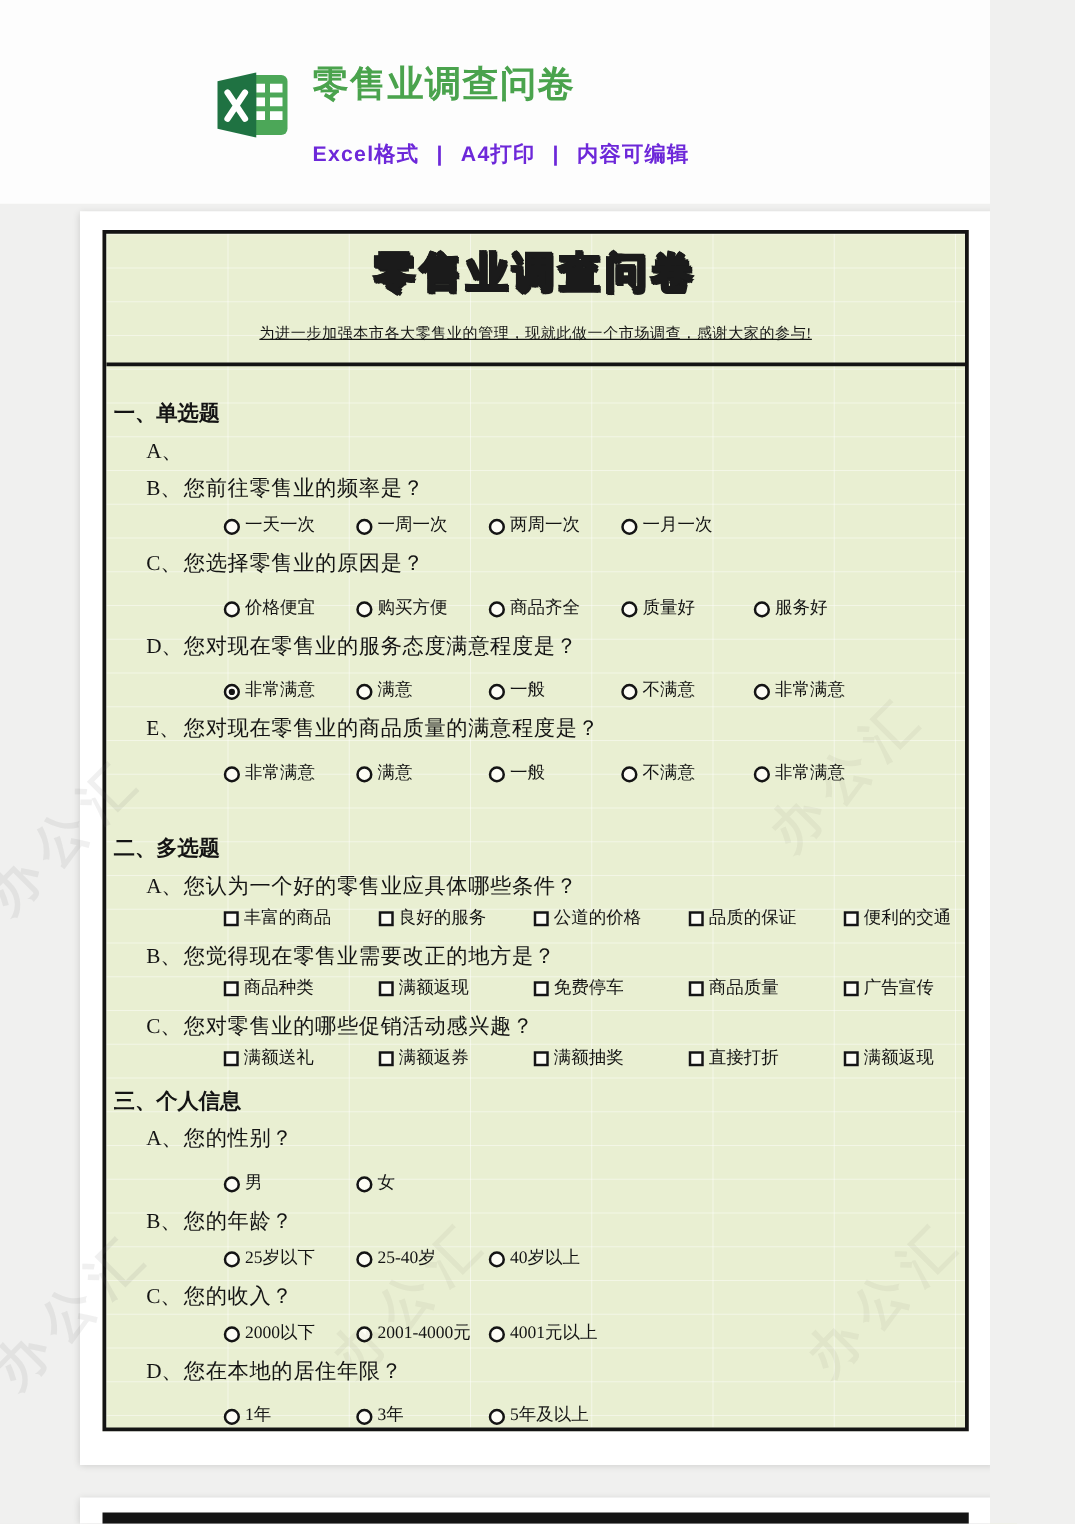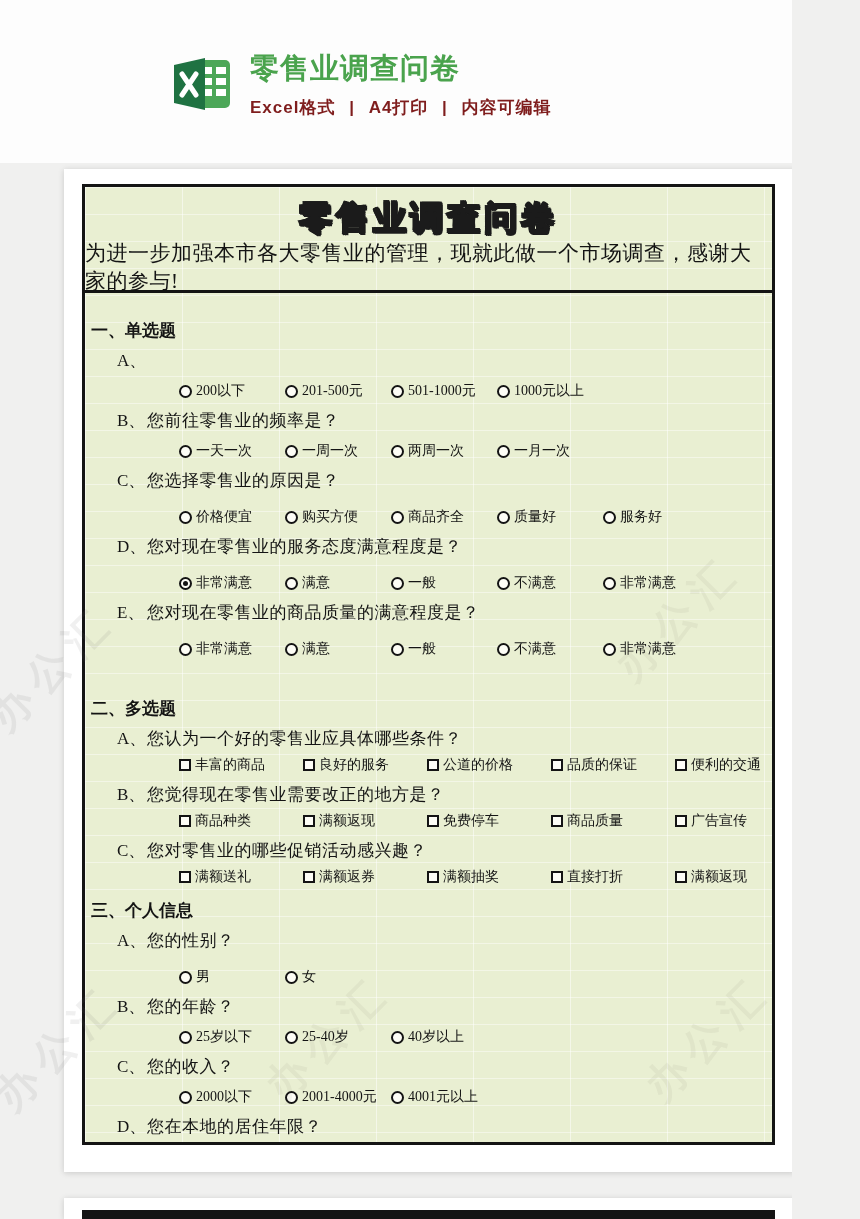--- a/index.html
+++ b/index.html
@@ -6,21 +6,21 @@
   html,body { width:860px; height:1219px; }
   body { font-family:"Liberation Sans","DejaVu Sans",sans-serif; background:#f0f0ef; overflow:hidden; }
 
   .page { position:relative; width:792px; height:1219px; background:#f0f0ef; overflow:hidden; }
 
   
   .site-header { position:absolute; top:0; left:0; right:0; height:163px; background:#fdfdfd; }
   .brand { position:absolute; left:170px; top:52px; display:flex; gap:16px; align-items:flex-start; }
   .excel-icon { width:64px; height:64px; flex:none; }
   .brand-titles h1 { font-size:29px; font-weight:bold; color:#4aa34d; letter-spacing:1px; line-height:1.15; }
-  .brand-sub { margin-top:11px; font-size:17px; font-weight:bold; color:#7f1d1d; word-spacing:8px; letter-spacing:1px; }
+  .brand-sub { margin-top:27px; font-size:17px; font-weight:bold; color:#6d28d9; word-spacing:8px; letter-spacing:1px; }
 
   
   .card { position:absolute; left:64px; width:732px; background:#ffffff; box-shadow:0 1px 6px rgba(0,0,0,0.16); }
   .card1 { top:169px; height:1003px; }
   .card2 { top:1198px; height:21px; }
   .page2-bar { position:absolute; left:18px; top:12px; width:693px; height:9px; background:#141414; }
 
   
   .form { position:absolute; left:18px; top:15px; width:693px; height:961px;
           border:3px solid #141414; background-color:#e9efd2;
@@ -28,21 +28,21 @@
             linear-gradient(to right, rgba(255,255,255,0.5) 1px, transparent 1px),
             linear-gradient(to bottom, rgba(255,255,255,0.45) 1px, transparent 1px);
           background-size:97px 27px;
           font-family:"Liberation Serif","DejaVu Serif",serif; color:#141414; overflow:hidden; }
 
   .form-title { height:56px; display:flex; align-items:center; justify-content:center; padding-top:6px; }
   .form-title-text { font-size:33px; font-weight:bold; letter-spacing:4px; color:#f5f8e9;
       -webkit-text-stroke:2px #1b1b1b;
       text-shadow:2px 2px 0 #1b1b1b,-1px -1px 0 #1b1b1b,1px -1px 0 #1b1b1b,-1px 1px 0 #1b1b1b,2px 0 0 #1b1b1b,0 2px 0 #1b1b1b; }
   .form-intro { height:50px; display:flex; align-items:center; justify-content:center;
-      font-size:21px; border-bottom:3px solid #141414; letter-spacing:0.5px; }
+      font-size:12px; border-bottom:3px solid #141414; letter-spacing:0.5px;text-decoration:underline; }
 
   .form-body { padding:2px 6px 0 6px; }
   .sec-heading { font-family:"Liberation Sans","DejaVu Sans",sans-serif; font-weight:bold; font-size:17px;
       margin-top:10px; line-height:24px; }
   .sec-heading.s1 { margin-top:24px; }
   .sec-heading.s2 { margin-top:36px; }
   .sec-heading.s3 { margin-top:10px; }
 
   .q-row { display:flex; margin-top:6px; line-height:24px; }
   .q-label { width:56px; padding-left:26px; font-size:17px; flex:none; }
@@ -105,38 +105,20 @@
     <div class="form">
       <div class="form-title">
         <span class="form-title-text">零售业调查问卷</span>
       </div>
       <div class="form-intro">为进一步加强本市各大零售业的管理，现就此做一个市场调查，感谢大家的参与!</div>
       <div class="form-body" id="form-body">
           <div class="sec-heading s1">一、单选题</div>
           <div class="q-row">
             <span class="q-label">A、</span>
           </div>
-          <div class="opt-row ">
-            <span class="opt">
-              <span class="radio-glyph"></span>
-              <span class="opt-label">200以下</span>
-            </span>
-            <span class="opt">
-              <span class="radio-glyph"></span>
-              <span class="opt-label">201-500元</span>
-            </span>
-            <span class="opt">
-              <span class="radio-glyph"></span>
-              <span class="opt-label">501-1000元</span>
-            </span>
-            <span class="opt">
-              <span class="radio-glyph"></span>
-              <span class="opt-label">1000元以上</span>
-            </span>
-          </div>
           <div class="q-row">
             <span class="q-label">B、</span>
             <span class="q-text">您前往零售业的频率是？</span>
           </div>
           <div class="opt-row ">
             <span class="opt">
               <span class="radio-glyph"></span>
               <span class="opt-label">一天一次</span>
             </span>
             <span class="opt">

